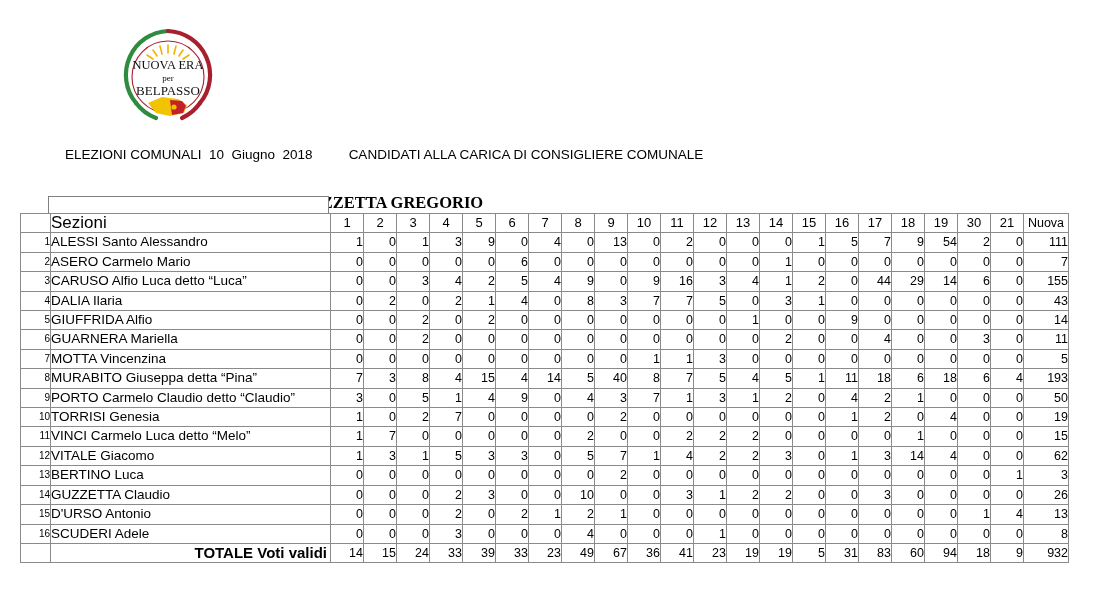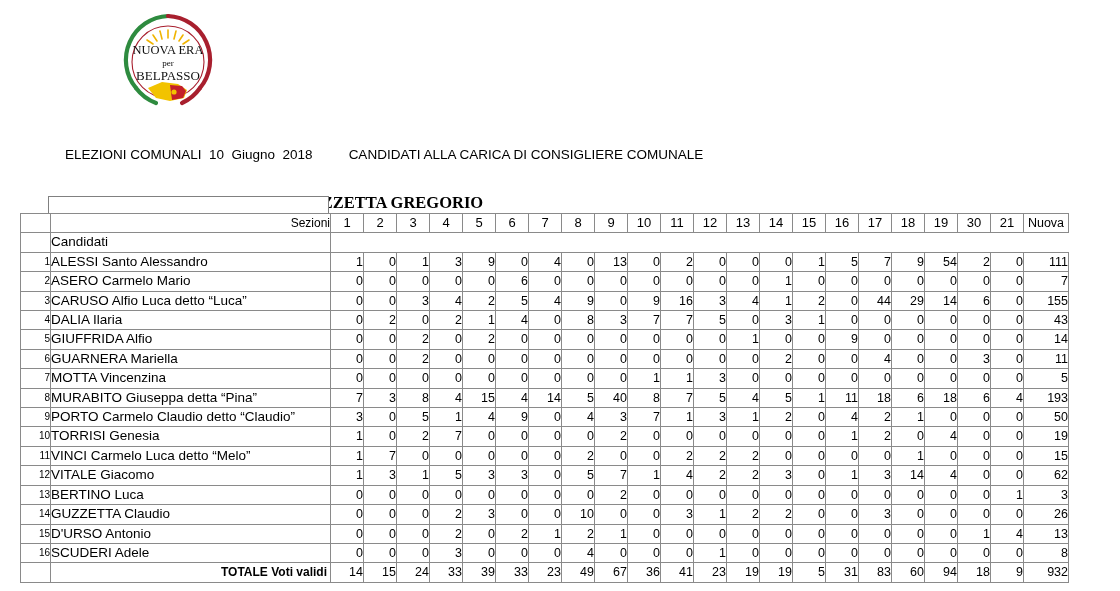--- a/index.html
+++ b/index.html
@@ -17,21 +17,21 @@
   }
 
   
   .header {
     position: relative;
     height: 125px;
   }
   .logo {
     position: absolute;
     left: 112px;
-    top: 8px;
+    top: 23px;
     width: 112px;
     height: 104px;
   }
   .logo svg { display: block; }
 
   .title-block {
     position: absolute;
     left: 380px;
     top: 18px;
     width: 700px;
@@ -134,23 +134,22 @@
     font-size: 12.5px;
   }
   .tot {
     text-align: right;
     padding-right: 5px;
     font-size: 12.5px;
     font-weight: bold;
   }
   
   .hdr-sezioni {
-    text-align: right;
     padding-right: 4px;
-    font-size: 12px;
+    font-size: 17px;
   }
   .hdr-num {
     text-align: center;
     font-size: 13px;
   }
   .hdr-tot {
     text-align: center;
     font-size: 12.5px;
     font-weight: bold;
   }
@@ -158,21 +157,21 @@
   tr.candidati-row td.blank-span {
     border-left: none;
     border-right: none;
   }
   tr.candidati-row td.first-blank { border-right: none; }
   
   tr.total-row td.total-label {
     text-align: right;
     padding-right: 3px;
     font-weight: bold;
-    font-size: 12px;
+    font-size: 15px;
     margin-top: 24px;
   }
   tr.total-row td.num { font-weight: normal; }
 </style>
 </head>
 <body>
 
 <div class="header">
 
   <div class="logo">
@@ -270,25 +269,20 @@
           <td class="hdr-num">16</td>
           <td class="hdr-num">17</td>
           <td class="hdr-num">18</td>
           <td class="hdr-num">19</td>
           <td class="hdr-num">30</td>
           <td class="hdr-num">21</td>
           <td class="hdr-tot">Nuova</td>
         </tr>
     </thead>
     <tbody id="tbody-root">
-      <tr class="candidati-row">
-        <td class="first-blank"></td>
-        <td class="name">Candidati</td>
-      <td class="blank-span" colspan="22"></td>
-        </tr>
     <tr>
           <td class="idx">1</td>
           <td class="name">ALESSI Santo Alessandro</td>
           <td class="num">1</td>
           <td class="num">0</td>
           <td class="num">1</td>
           <td class="num">3</td>
           <td class="num">9</td>
           <td class="num">0</td>
           <td class="num">4</td>

